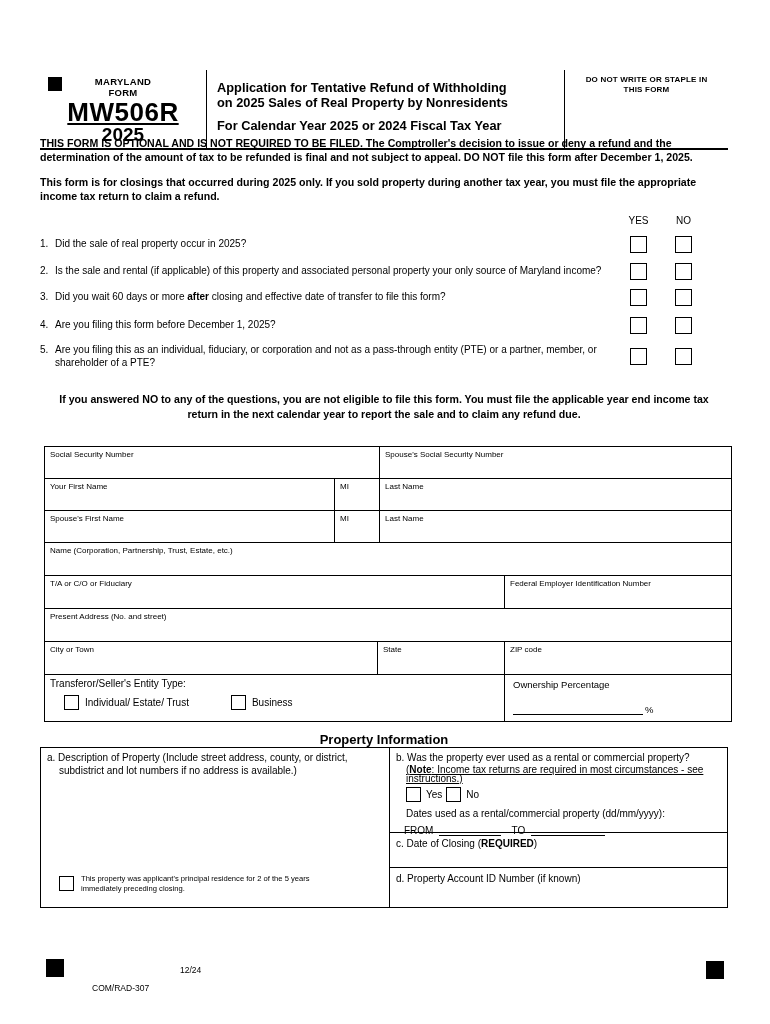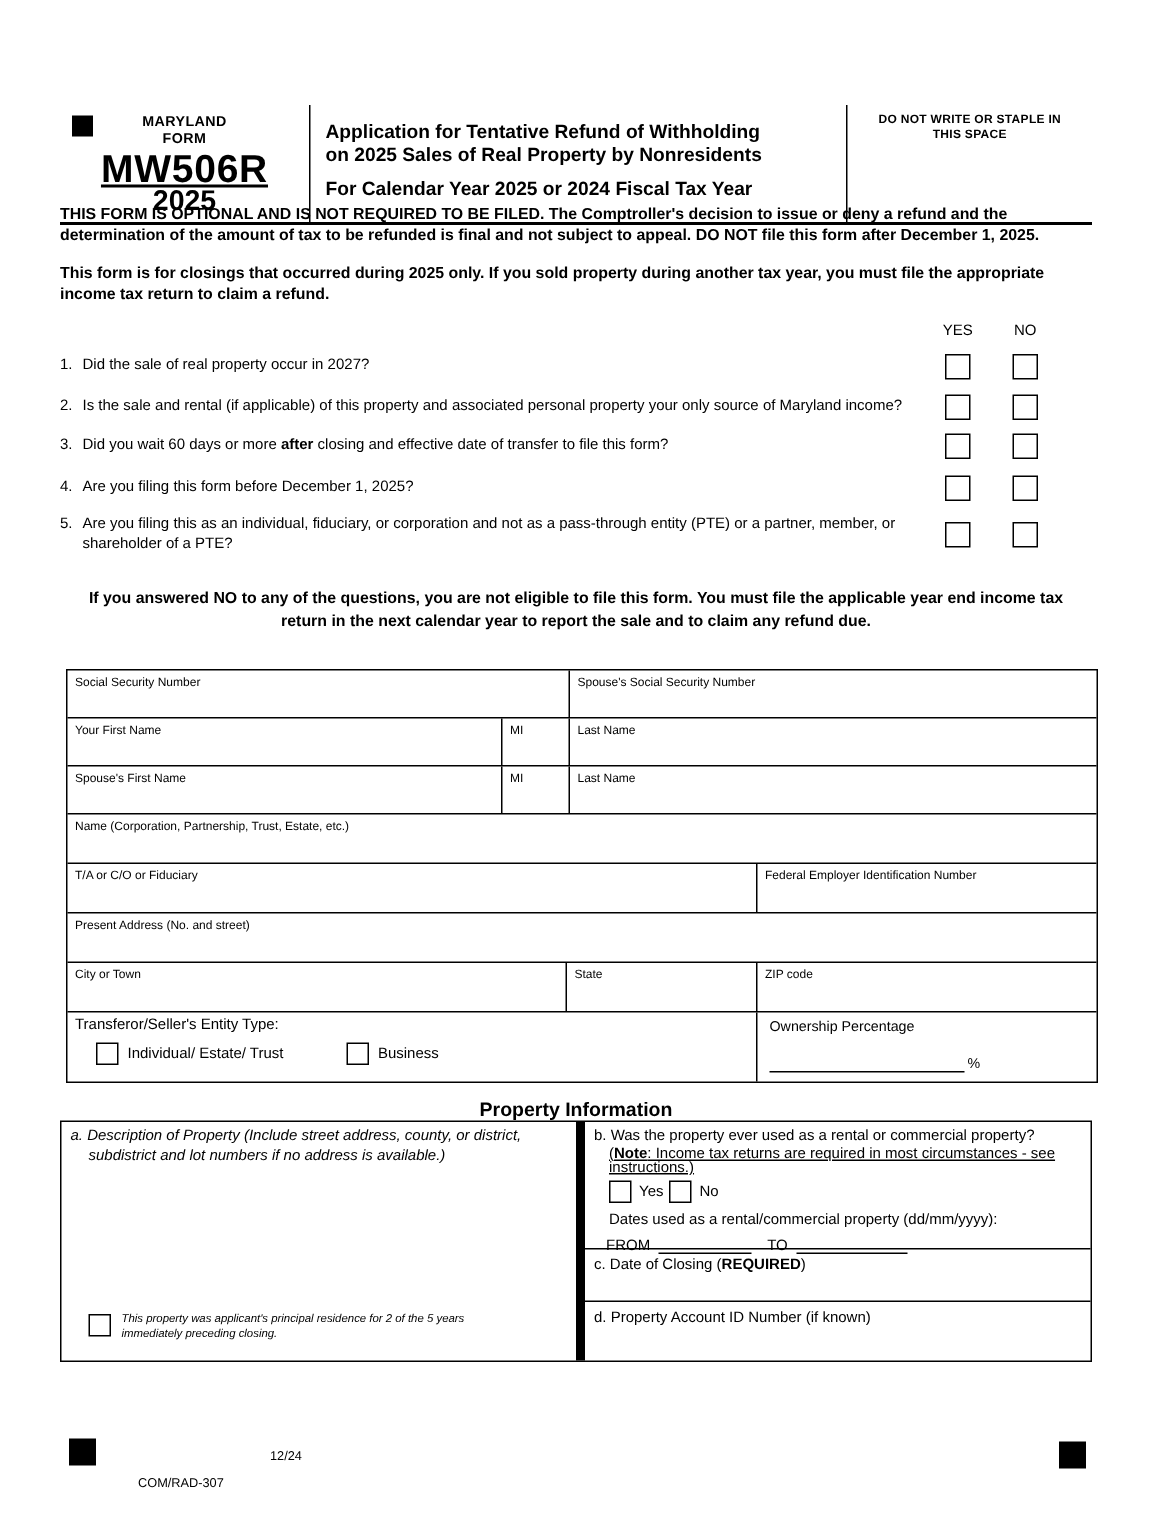--- a/index.html
+++ b/index.html
@@ -82,21 +82,21 @@
   .opt2 { margin-left: 42px; display: flex; align-items: center; }
   .own-cell { font-size: 9.5px; padding-top: 5px; padding-left: 8px; }
   .own-line { margin-top: 14px; display: flex; align-items: flex-end; }
   .uline { display: inline-block; border-bottom: 1.2px solid #000; height: 11px; }
   .own-uline { width: 130px; margin-right: 2px; }
   
   .prop-head { position: absolute; left: 40px; top: 732px; width: 688px; text-align: center;
     font-size: 13px; font-weight: bold; }
   .prop-table { position: absolute; left: 40px; top: 747px; width: 688px; height: 161px;
     border: 1.5px solid #000; display: flex; }
-  .prop-left { position: relative; flex: 0 0 349px; border-right: 6px solid #000000; padding: 4px 8px 0 6px; font-style: italic; }
+  .prop-left { position: relative; flex: 0 0 349px; border-right: 1px solid #000000; padding: 4px 8px 0 6px; }
   .prop-a { font-size: 10px; line-height: 12.5px; padding-left: 12px; text-indent: -12px; }
   .prin-res { position: absolute; left: 18px; bottom: 14px; display: flex; }
   .cb14 { width: 15px; height: 15px; border: 1.4px solid #000; background: #fff; flex: 0 0 15px; margin-top: 2px; }
   .prin-res .txt { font-size: 7.6px; line-height: 9.5px; margin-left: 7px; width: 250px; }
   .prop-right { flex: 1; display: flex; flex-direction: column; }
   .prop-b { height: 85px; border-bottom: 1px solid #000; padding: 4px 4px 0 6px; }
   .prop-b .b-title { font-size: 10px; line-height: 12px; }
   .prop-b .b-note { font-size: 10px; line-height: 9px; margin-left: 10px; margin-top: 1px; text-decoration: underline; }
   .b-yesno { display: flex; align-items: center; margin-left: 10px; margin-top: 4px; font-size: 10px; }
   .b-yesno .lbl { margin: 0 4px 0 5px; }
@@ -125,39 +125,39 @@
       <div class="h-state">MARYLAND</div>
       <div class="h-form-word">FORM</div>
       <div class="h-number">MW506R</div>
       <div class="h-year">2025</div>
     </div>
     <div class="h-cell2">
       <div class="h-title1">Application for Tentative Refund of Withholding</div>
       <div class="h-title1">on 2025 Sales of Real Property by Nonresidents</div>
       <div class="h-title3">For Calendar Year 2025 or 2024 Fiscal Tax Year</div>
     </div>
-    <div class="h-cell3">DO NOT WRITE OR STAPLE IN THIS SPACE</div>
+    <div class="h-cell3">DO NOT WRITE OR STAPLE IN THIS FORM</div>
   </div>
 
   <div class="intro1">THIS FORM IS OPTIONAL AND IS NOT REQUIRED TO BE FILED. The Comptroller's decision to issue or deny a refund and the determination of the amount of tax to be refunded is final and not subject to appeal. DO NOT file this form after December 1, 2025.</div>
   <div class="intro2">This form is for closings that occurred during 2025 only. If you sold property during another tax year, you must file the appropriate income tax return to claim a refund.</div>
 
   <div class="yn-head">
     <div class="spacer"></div>
     <div class="yn-col">YES</div>
     <div class="yn-col">NO</div>
     <div class="yn-gap"></div>
   </div>
 
   <div class="questions">
 
     <div class="q-row q-m1">
       <div class="q-body">
         <span class="q-num">1.</span>
-        <span class="q-text">Did the sale of real property occur in 2027?</span>
+        <span class="q-text">Did the sale of real property occur in 2025?</span>
       </div>
       <div class="cb-col">
           <div class="cb"></div>
         </div>
       <div class="cb-col">
           <div class="cb"></div>
         </div>
       <div class="yn-gap"></div>
     </div>
 

